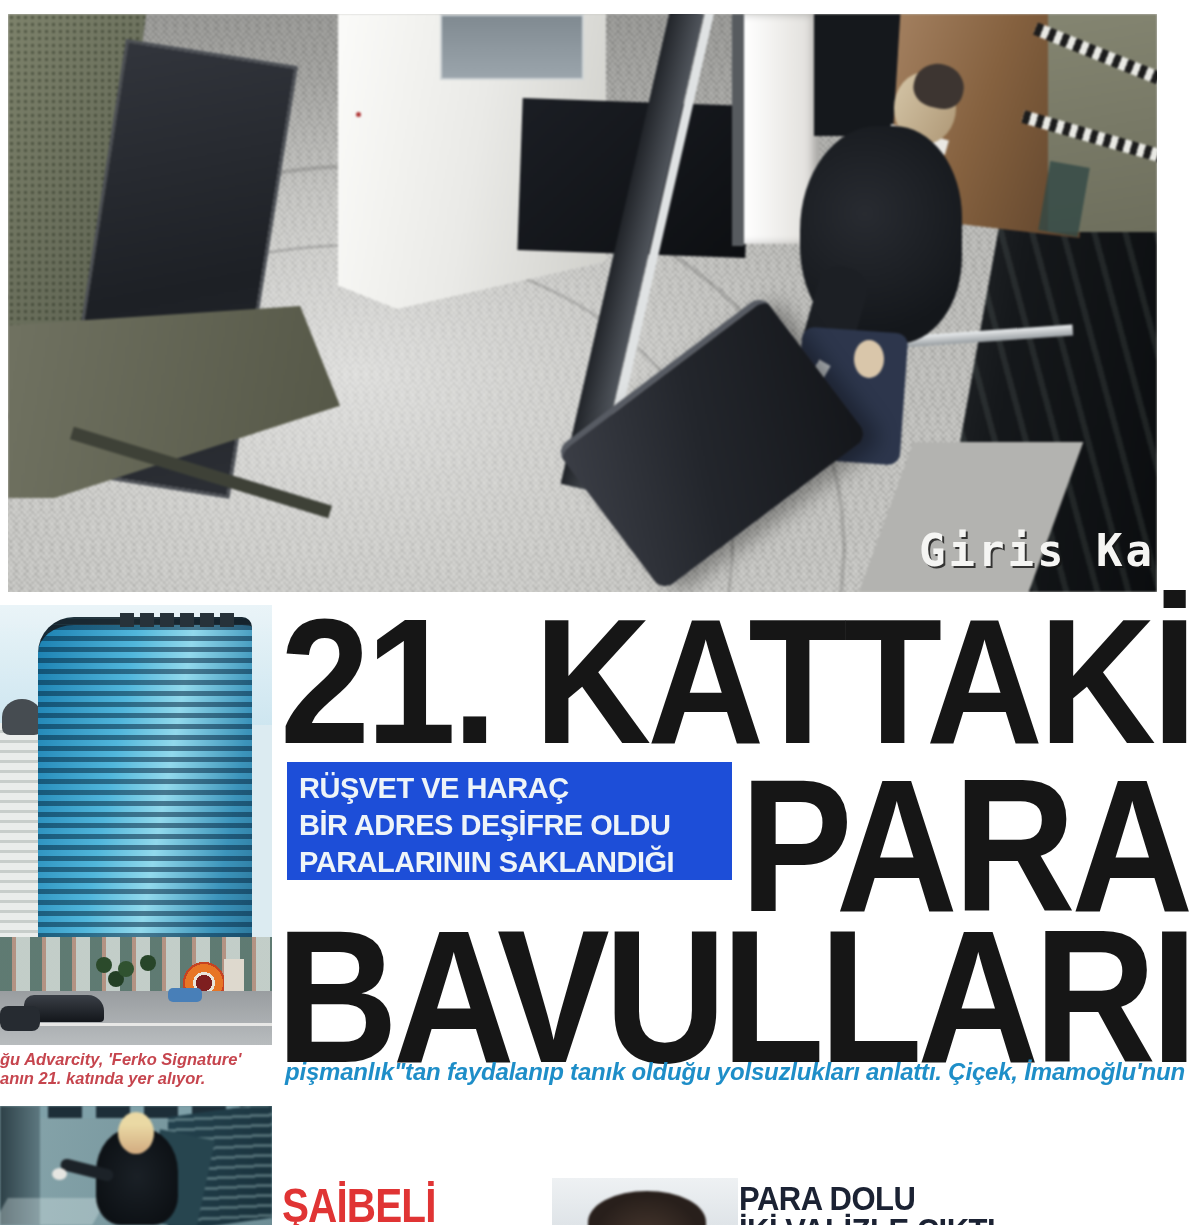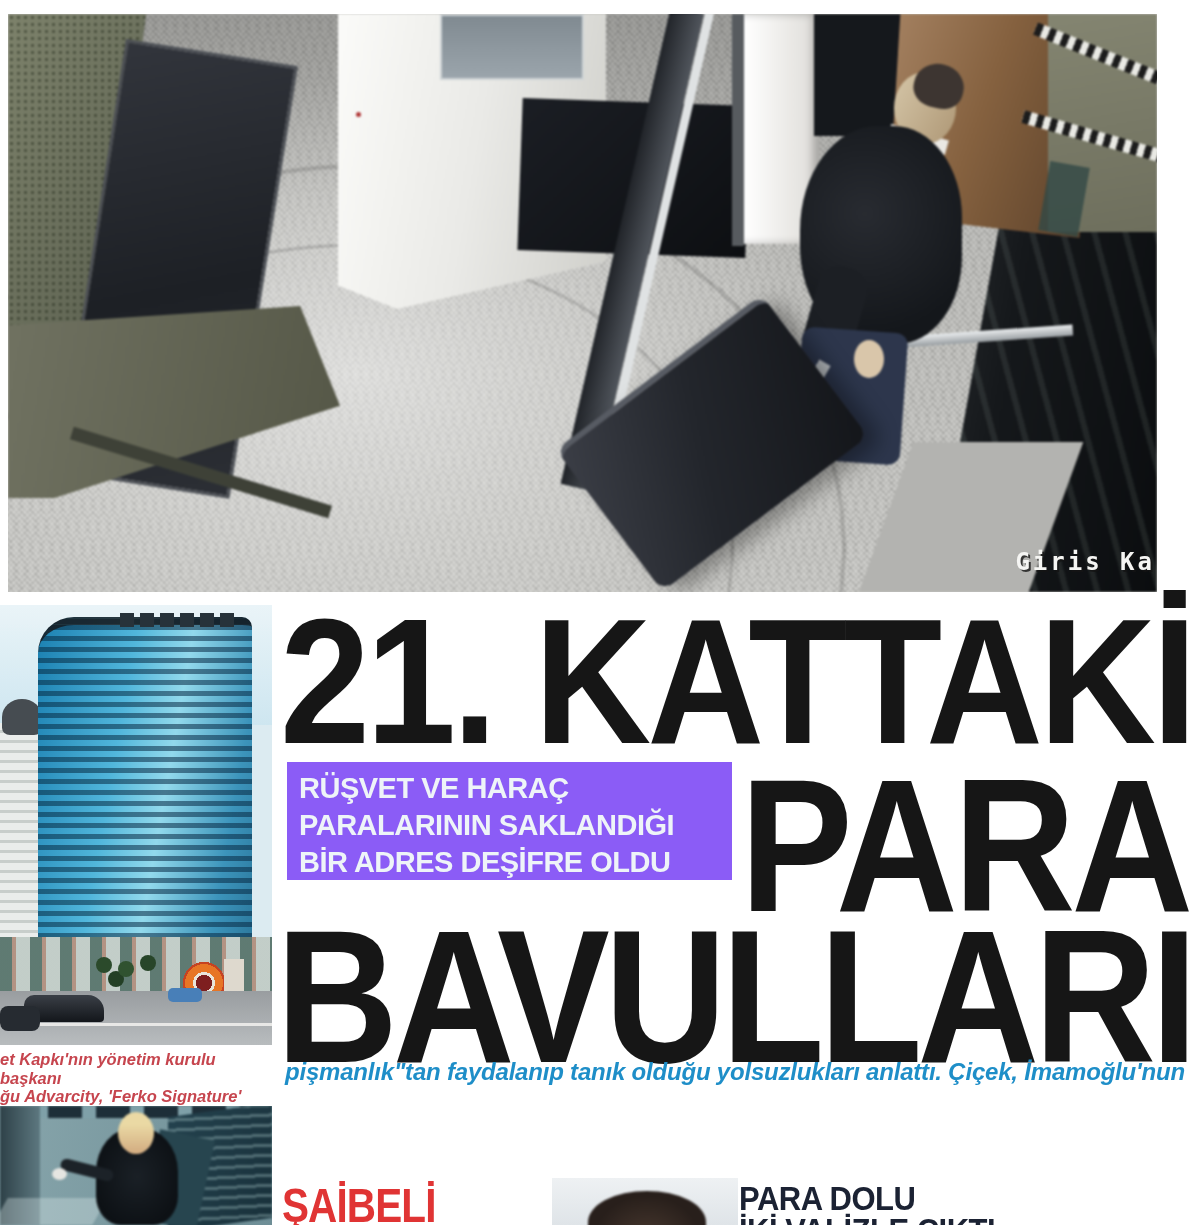--- a/index.html
+++ b/index.html
@@ -73,21 +73,21 @@
     background:radial-gradient(circle at 40% 40%, #272b32, #14171c 75%);}
   .man-arm{left:802px;top:252px;width:50px;height:98px;border-radius:22px;background:#1b1f25;transform:rotate(16deg);}
   .man-pants{left:790px;top:316px;width:106px;height:132px;border-radius:12px;background:#2b3650;transform:rotate(4deg);}
   .man-hand{left:846px;top:326px;width:30px;height:38px;border-radius:50%;background:#dcc6a5;}
   .trolley{left:788px;top:332px;width:40px;height:122px;transform:rotate(30deg);transform-origin:top left;
     background:linear-gradient(90deg,#d2d7da 0 6px, rgba(0,0,0,0) 6px 27px, #b7bdc2 27px 33px);}
   .suitcase{left:575px;top:340px;width:258px;height:172px;transform:rotate(-37deg);border-radius:14px;
     background:linear-gradient(115deg,#3b3e47 0%,#23262d 45%,#14161b 100%);
     border-top:6px solid #565b64;box-shadow:10px 12px 20px rgba(0,0,0,.35);}
   .cctv-watermark{right:2px;bottom:16px;font-family:"DejaVu Sans Mono",monospace;
-    font-weight:bold;font-size:24px;color:#f5f5f3;letter-spacing:3px;
+    font-weight:bold;font-size:44px;color:#f5f5f3;letter-spacing:3px;
     text-shadow:2px 2px 0 rgba(20,20,20,.8);z-index:12;}
 
   
   .photo-building{left:0;top:605px;width:272px;height:440px;overflow:hidden;background:#dcebf1;}
   .pb-scene{position:absolute;inset:0;filter:blur(.7px) saturate(1.05);}
   .pb-sky{left:0;top:0;width:272px;height:120px;background:linear-gradient(#eaf4f8,#cfe6ef);}
   .pb-tower{left:38px;top:12px;width:214px;height:402px;border-radius:36px 10px 0 0;
     border-top:8px solid rgba(22,28,33,.85);
     background:repeating-linear-gradient(180deg, rgba(8,42,66,.55) 0 5px, rgba(255,255,255,0) 5px 11px),
       linear-gradient(100deg,#1f7fae 0%,#55b5d8 35%,#95d8ea 55%,#3f93b8 80%,#2a6f92 100%);}
@@ -130,21 +130,21 @@
   .pw-head{left:118px;top:6px;width:36px;height:42px;border-radius:50%;
     background:linear-gradient(#ead9a4 30%,#d2ab80);}
   .pw-floorlight{left:0;top:92px;width:100px;height:27px;background:rgba(222,236,236,.35);transform:skewX(-30deg);}
 
   
   .headline{font-weight:bold;color:#161616;white-space:nowrap;transform-origin:left top;line-height:1;}
   .hl1{left:280px;top:592px;font-size:162px;letter-spacing:-4px;transform:scale(1,1.10);}
   .hl2{left:740px;top:750px;font-size:190px;letter-spacing:-5px;transform:scale(.89,1);}
   .hl3{left:276px;top:901px;font-size:190px;letter-spacing:-6px;transform:scale(.89,1);}
 
-  .kicker{left:287px;top:762px;width:445px;height:118px;background:#8b5cf6;
+  .kicker{left:287px;top:762px;width:445px;height:118px;background:#1d4ed8;
     color:#eef4f8;font-weight:bold;font-size:29px;line-height:37px;letter-spacing:-.5px;
     padding:8px 0 0 12px;box-sizing:border-box;transform-origin:left top;}
 
   .lede{left:285px;top:1057px;width:916px;color:#1e8ec8;
     font-weight:bold;font-style:italic;font-size:24px;line-height:29.5px;letter-spacing:-.2px;}
 
   .subhead-left{left:282px;top:1181px;font-size:46px;font-weight:bold;color:#e03434;
     letter-spacing:-1px;white-space:nowrap;transform:scale(.88,1.05);transform-origin:left top;line-height:1;}
 
   .photo-face{left:552px;top:1178px;width:186px;height:47px;overflow:hidden;
@@ -216,21 +216,20 @@
       <div class="abs pb-sign"></div>
       <div class="abs pb-road"></div>
       <div class="abs pb-curb"></div>
       <div class="abs pb-car1"></div>
       <div class="abs pb-car2"></div>
       <div class="abs pb-car3"></div>
     </div>
   </div>
 
   <div class="abs caption">
-    <div>et Kapkı'nın yönetim kurulu başkanı</div>
     <div>ğu Advarcity, 'Ferko Signature'</div>
     <div>anın 21. katında yer alıyor.</div>
   </div>
 
   <div class="abs photo-walker">
     <div class="pw-scene">
       <div class="abs pw-topstrip"></div>
       <div class="abs pw-leftband"></div>
       <div class="abs pw-panel1"></div>
       <div class="abs pw-panel2"></div>
@@ -241,22 +240,22 @@
       <div class="abs pw-head"></div>
     </div>
   </div>
 
   <div class="abs headline hl1">21. KATTAKİ</div>
   <div class="abs headline hl2">PARA</div>
   <div class="abs headline hl3">BAVULLARI</div>
 
   <div class="abs kicker">
     <div>RÜŞVET VE HARAÇ</div>
+    <div>BİR ADRES DEŞİFRE OLDU</div>
     <div>PARALARININ SAKLANDIĞI</div>
-    <div>BİR ADRES DEŞİFRE OLDU</div>
   </div>
 
   <div class="abs lede">
     <div>pişmanlık"tan faydalanıp tanık olduğu yolsuzlukları anlattı. Çiçek, İmamoğlu'nun</div>
   </div>
 
   <div class="abs subhead-left">ŞAİBELİ</div>
 
   <div class="abs photo-face">
     <div class="pf-scene">

